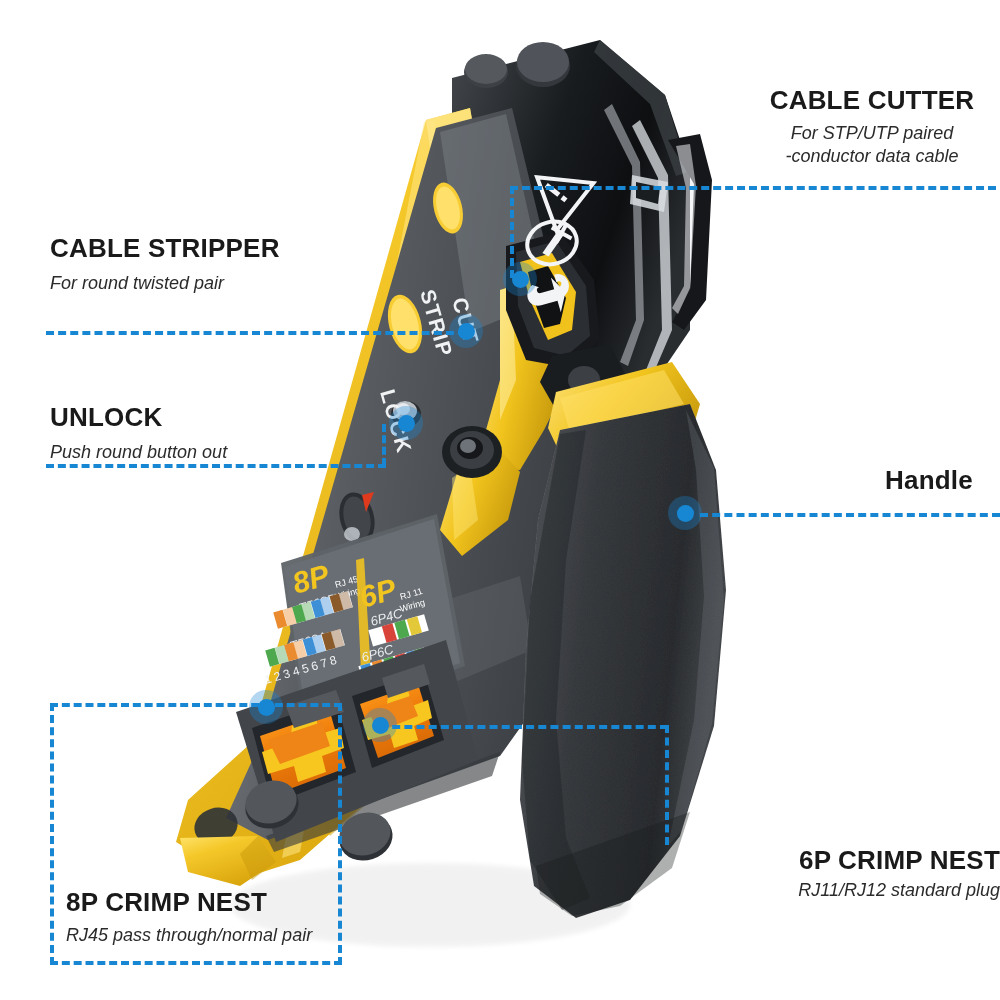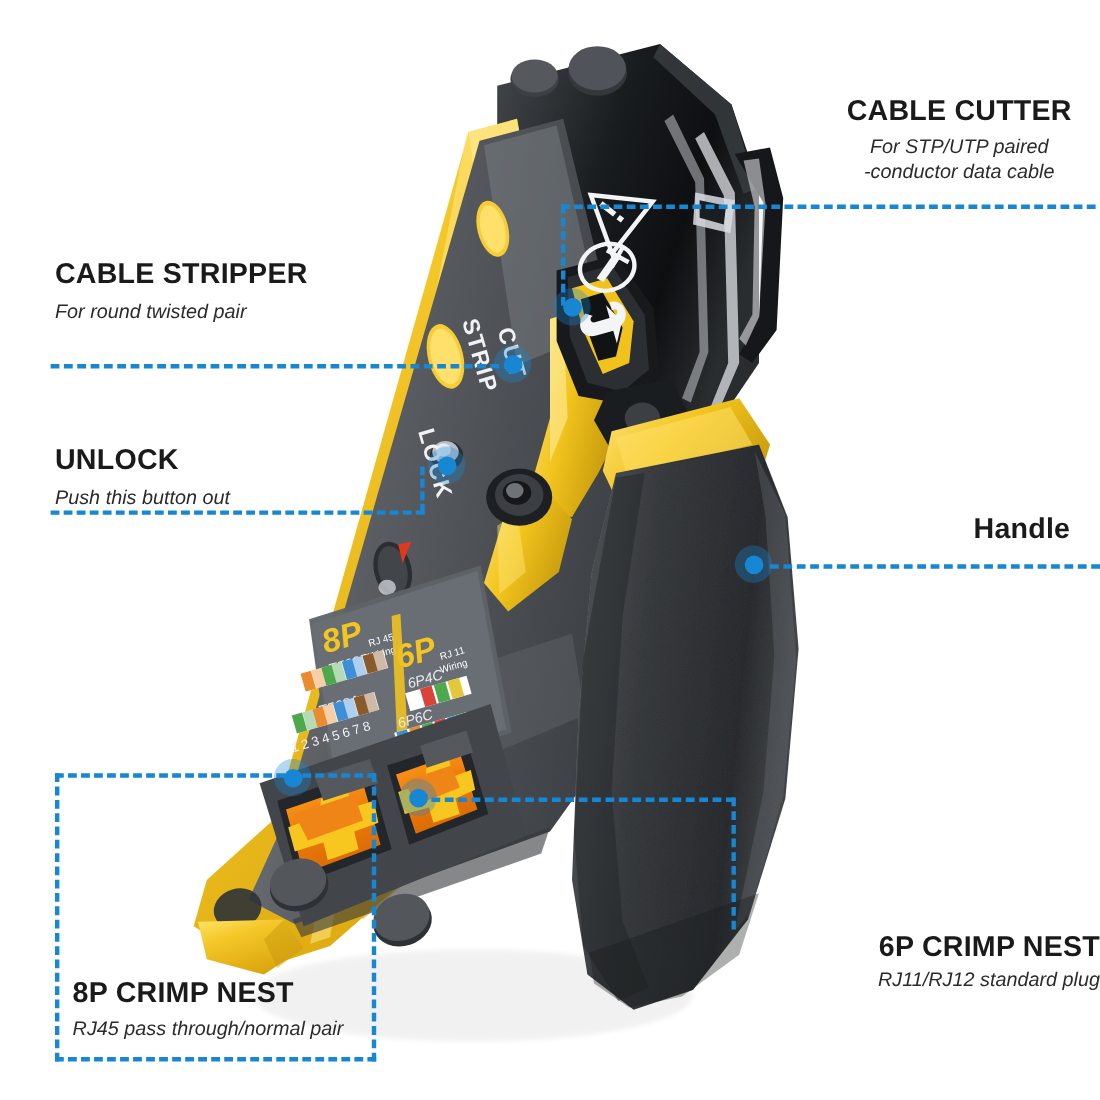--- a/index.html
+++ b/index.html
@@ -354,21 +354,21 @@
 
   <div class="callout" style="left:50px;top:234px;width:300px;">
     <div class="title t28">CABLE STRIPPER</div>
     <div class="desc t22" style="margin-top:8px;">For round twisted pair</div>
   </div>
   <div class="dashH" style="left:46px;top:331px;width:420px;"></div>
   <div class="dot" style="left:449px;top:314px;"></div>
 
   <div class="callout" style="left:50px;top:392px;width:300px;margin-top:11px;">
     <div class="title t28">UNLOCK</div>
-    <div class="desc t22" style="margin-top:8px;">Push this button out</div>
+    <div class="desc t22" style="margin-top:8px;">Push round button out</div>
   </div>
   <div class="dashH" style="left:46px;top:464px;width:340px;"></div>
   <div class="dashV" style="left:382px;top:424px;height:42px;"></div>
   <div class="dot" style="left:389px;top:406px;"></div>
 
   <div class="callout" style="left:854px;top:466px;width:150px;text-align:center;">
     <div class="title t28">Handle</div>
   </div>
   <div class="dashH" style="left:700px;top:513px;width:300px;"></div>
   <div class="dot" style="left:668px;top:496px;"></div>

